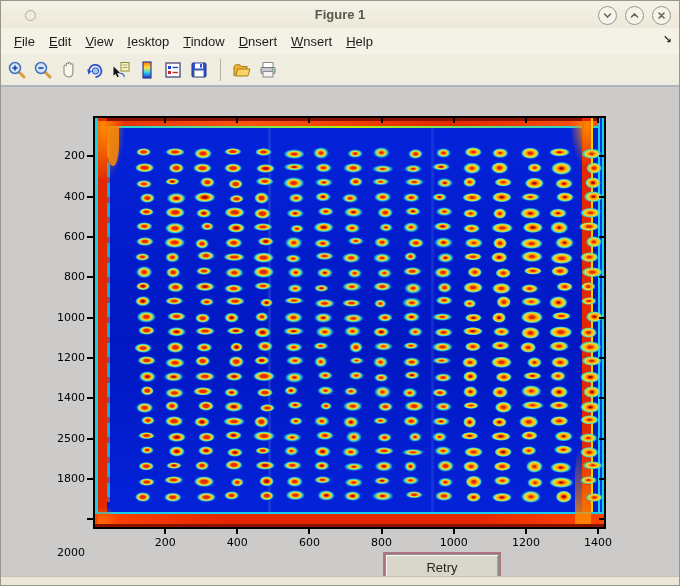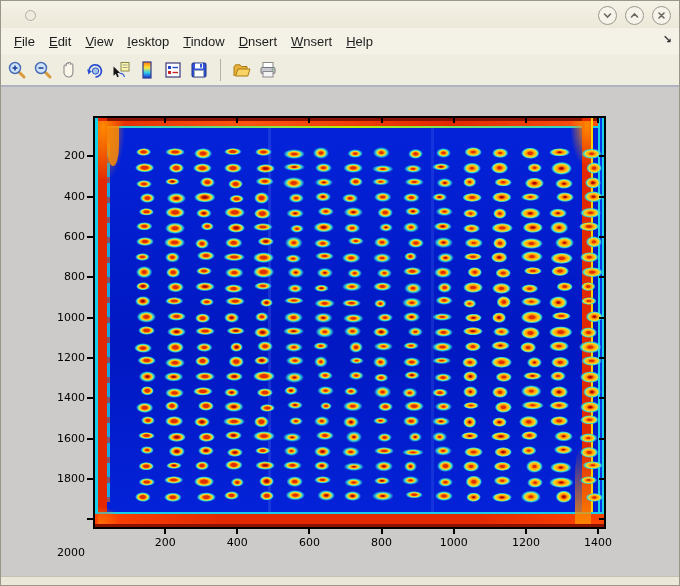--- a/index.html
+++ b/index.html
@@ -40,20 +40,21 @@
     font-family:"Liberation Sans",sans-serif;}
   .push-btn.focused{outline:2px solid #b07487;}
   .bottom-strip{position:absolute;left:0;right:0;bottom:0;height:8px;background:#eae7d9;
     border-top:1px solid #c4c1b2;}
 </style>
 </head>
 <body>
 
 <div class="titlebar">
   <span class="tb-menu-circle"></span>
+  <span class="tb-title">Figure 1</span>
   <span class="tb-controls">
     <span class="tb-btn">
       <svg width="11" height="11" viewBox="0 0 11 11">
           <path d="M2.5 4 L5.5 7 L8.5 4" fill="none" stroke="#6a675f" stroke-width="1.6" stroke-linecap="round"></path>
         </svg>
     </span>
     <span class="tb-btn">
       <svg width="11" height="11" viewBox="0 0 11 11">
           <path d="M2.5 7 L5.5 4 L8.5 7" fill="none" stroke="#6a675f" stroke-width="1.6" stroke-linecap="round"></path>
         </svg>
@@ -601,32 +602,33 @@
       <div class="tick" style="left: -6px; top: 281.324px; width: 6px; height: 2px;"></div>
       <div class="tick" style="right: 2px; top: 281.324px; width: 5px; height: 2px;"></div>
       <div class="tick" style="left: -6px; top: 321.656px; width: 6px; height: 2px;"></div>
       <div class="tick" style="right: 2px; top: 321.656px; width: 5px; height: 2px;"></div>
       <div class="tick" style="left: -6px; top: 361.988px; width: 6px; height: 2px;"></div>
       <div class="tick" style="right: 2px; top: 361.988px; width: 5px; height: 2px;"></div>
       <div class="tick" style="left: -6px; top: 402.32px; width: 6px; height: 2px;"></div>
       <div class="tick" style="right: 2px; top: 402.32px; width: 5px; height: 2px;"></div>
     </div>
 
+  <div class="push-btn focused" style="left:384px;top:467px;width:112px;">Retry</div>
 <div class="axlabel" style="left: 144.152px; top: 449px; width: 40px; text-align: center;">200</div>
     <div class="axlabel" style="left: 216.304px; top: 449px; width: 40px; text-align: center;">400</div>
     <div class="axlabel" style="left: 288.456px; top: 449px; width: 40px; text-align: center;">600</div>
     <div class="axlabel" style="left: 360.608px; top: 449px; width: 40px; text-align: center;">800</div>
     <div class="axlabel" style="left: 432.759px; top: 449px; width: 40px; text-align: center;">1000</div>
     <div class="axlabel" style="left: 504.911px; top: 449px; width: 40px; text-align: center;">1200</div>
     <div class="axlabel" style="left: 577.063px; top: 449px; width: 40px; text-align: center;">1400</div>
     <div class="axlabel" style="left: 32px; top: 62.332px; width: 52px; text-align: right;">200</div>
     <div class="axlabel" style="left: 32px; top: 102.664px; width: 52px; text-align: right;">400</div>
     <div class="axlabel" style="left: 32px; top: 142.996px; width: 52px; text-align: right;">600</div>
     <div class="axlabel" style="left: 32px; top: 183.328px; width: 52px; text-align: right;">800</div>
     <div class="axlabel" style="left: 32px; top: 223.66px; width: 52px; text-align: right;">1000</div>
     <div class="axlabel" style="left: 32px; top: 263.992px; width: 52px; text-align: right;">1200</div>
     <div class="axlabel" style="left: 32px; top: 304.324px; width: 52px; text-align: right;">1400</div>
-    <div class="axlabel" style="left: 32px; top: 344.656px; width: 52px; text-align: right;">1600</div>
+    <div class="axlabel" style="left: 32px; top: 344.656px; width: 52px; text-align: right;">2500</div>
     <div class="axlabel" style="left: 32px; top: 384.988px; width: 52px; text-align: right;">1800</div>
     <div class="axlabel" style="left: 32px; top: 425.32px; width: 52px; text-align: right; margin-top: 34px;">2000</div>
   </div>
 
 <div class="bottom-strip"></div>
 
 </body></html>

